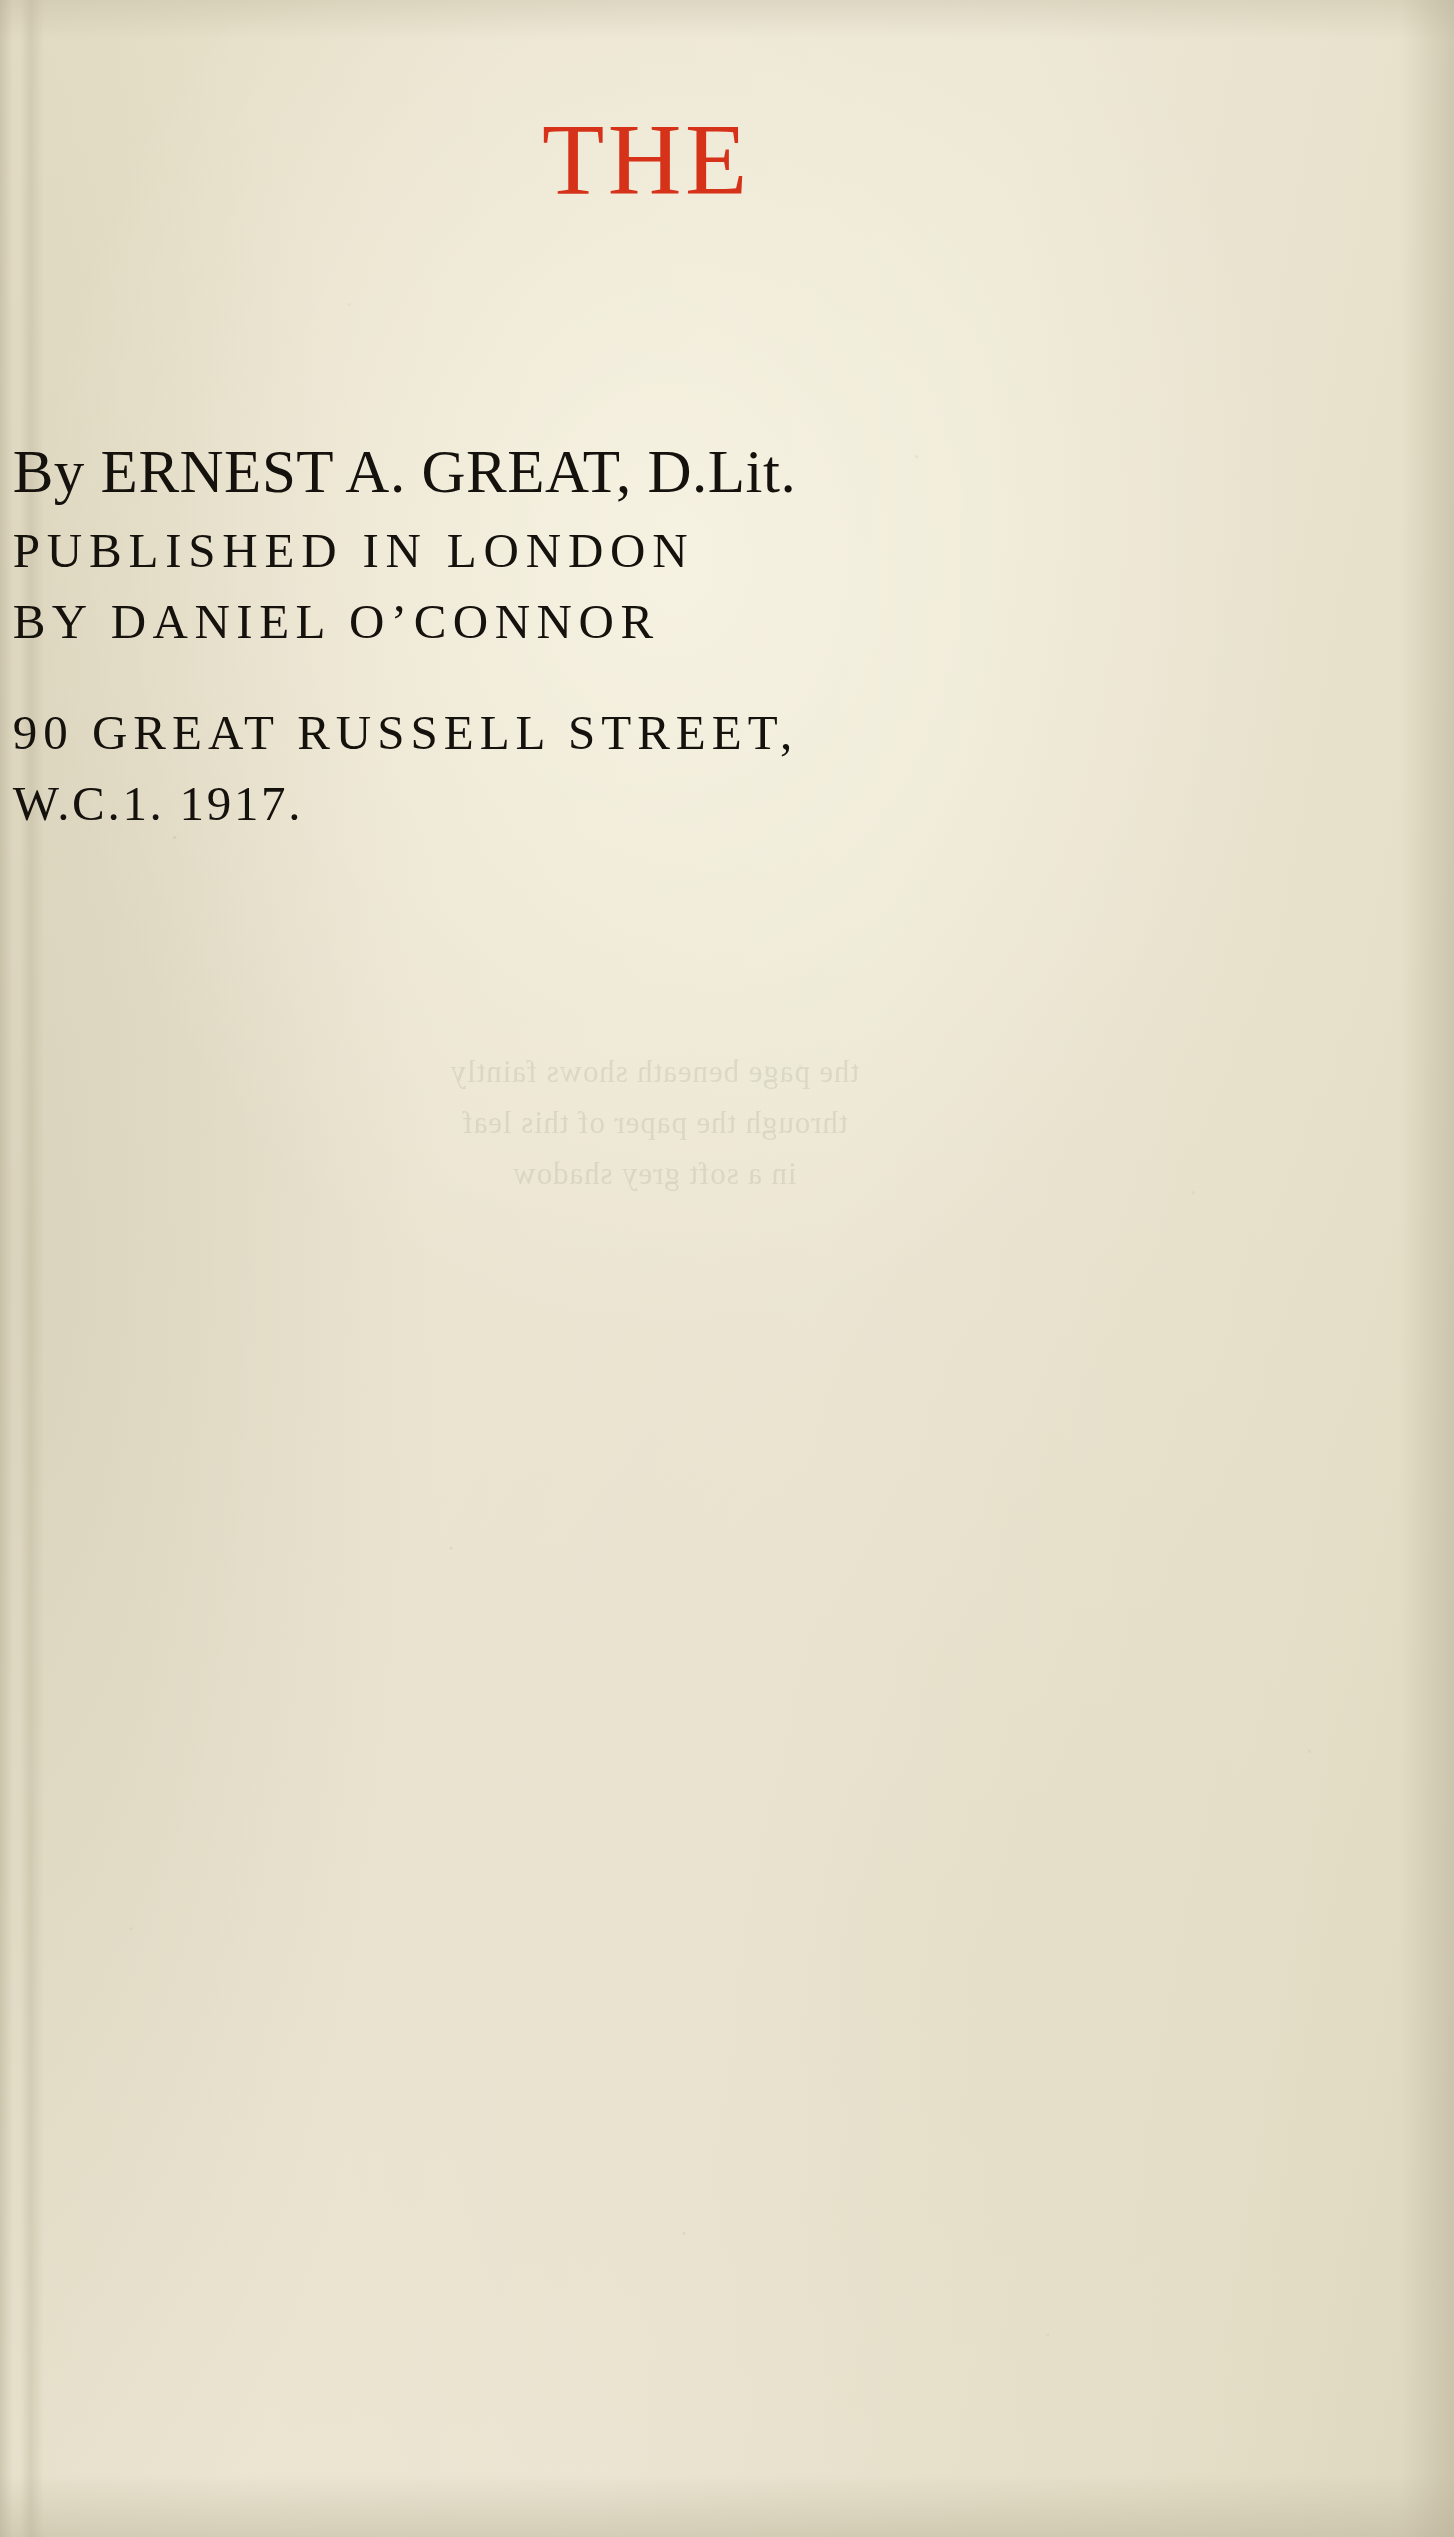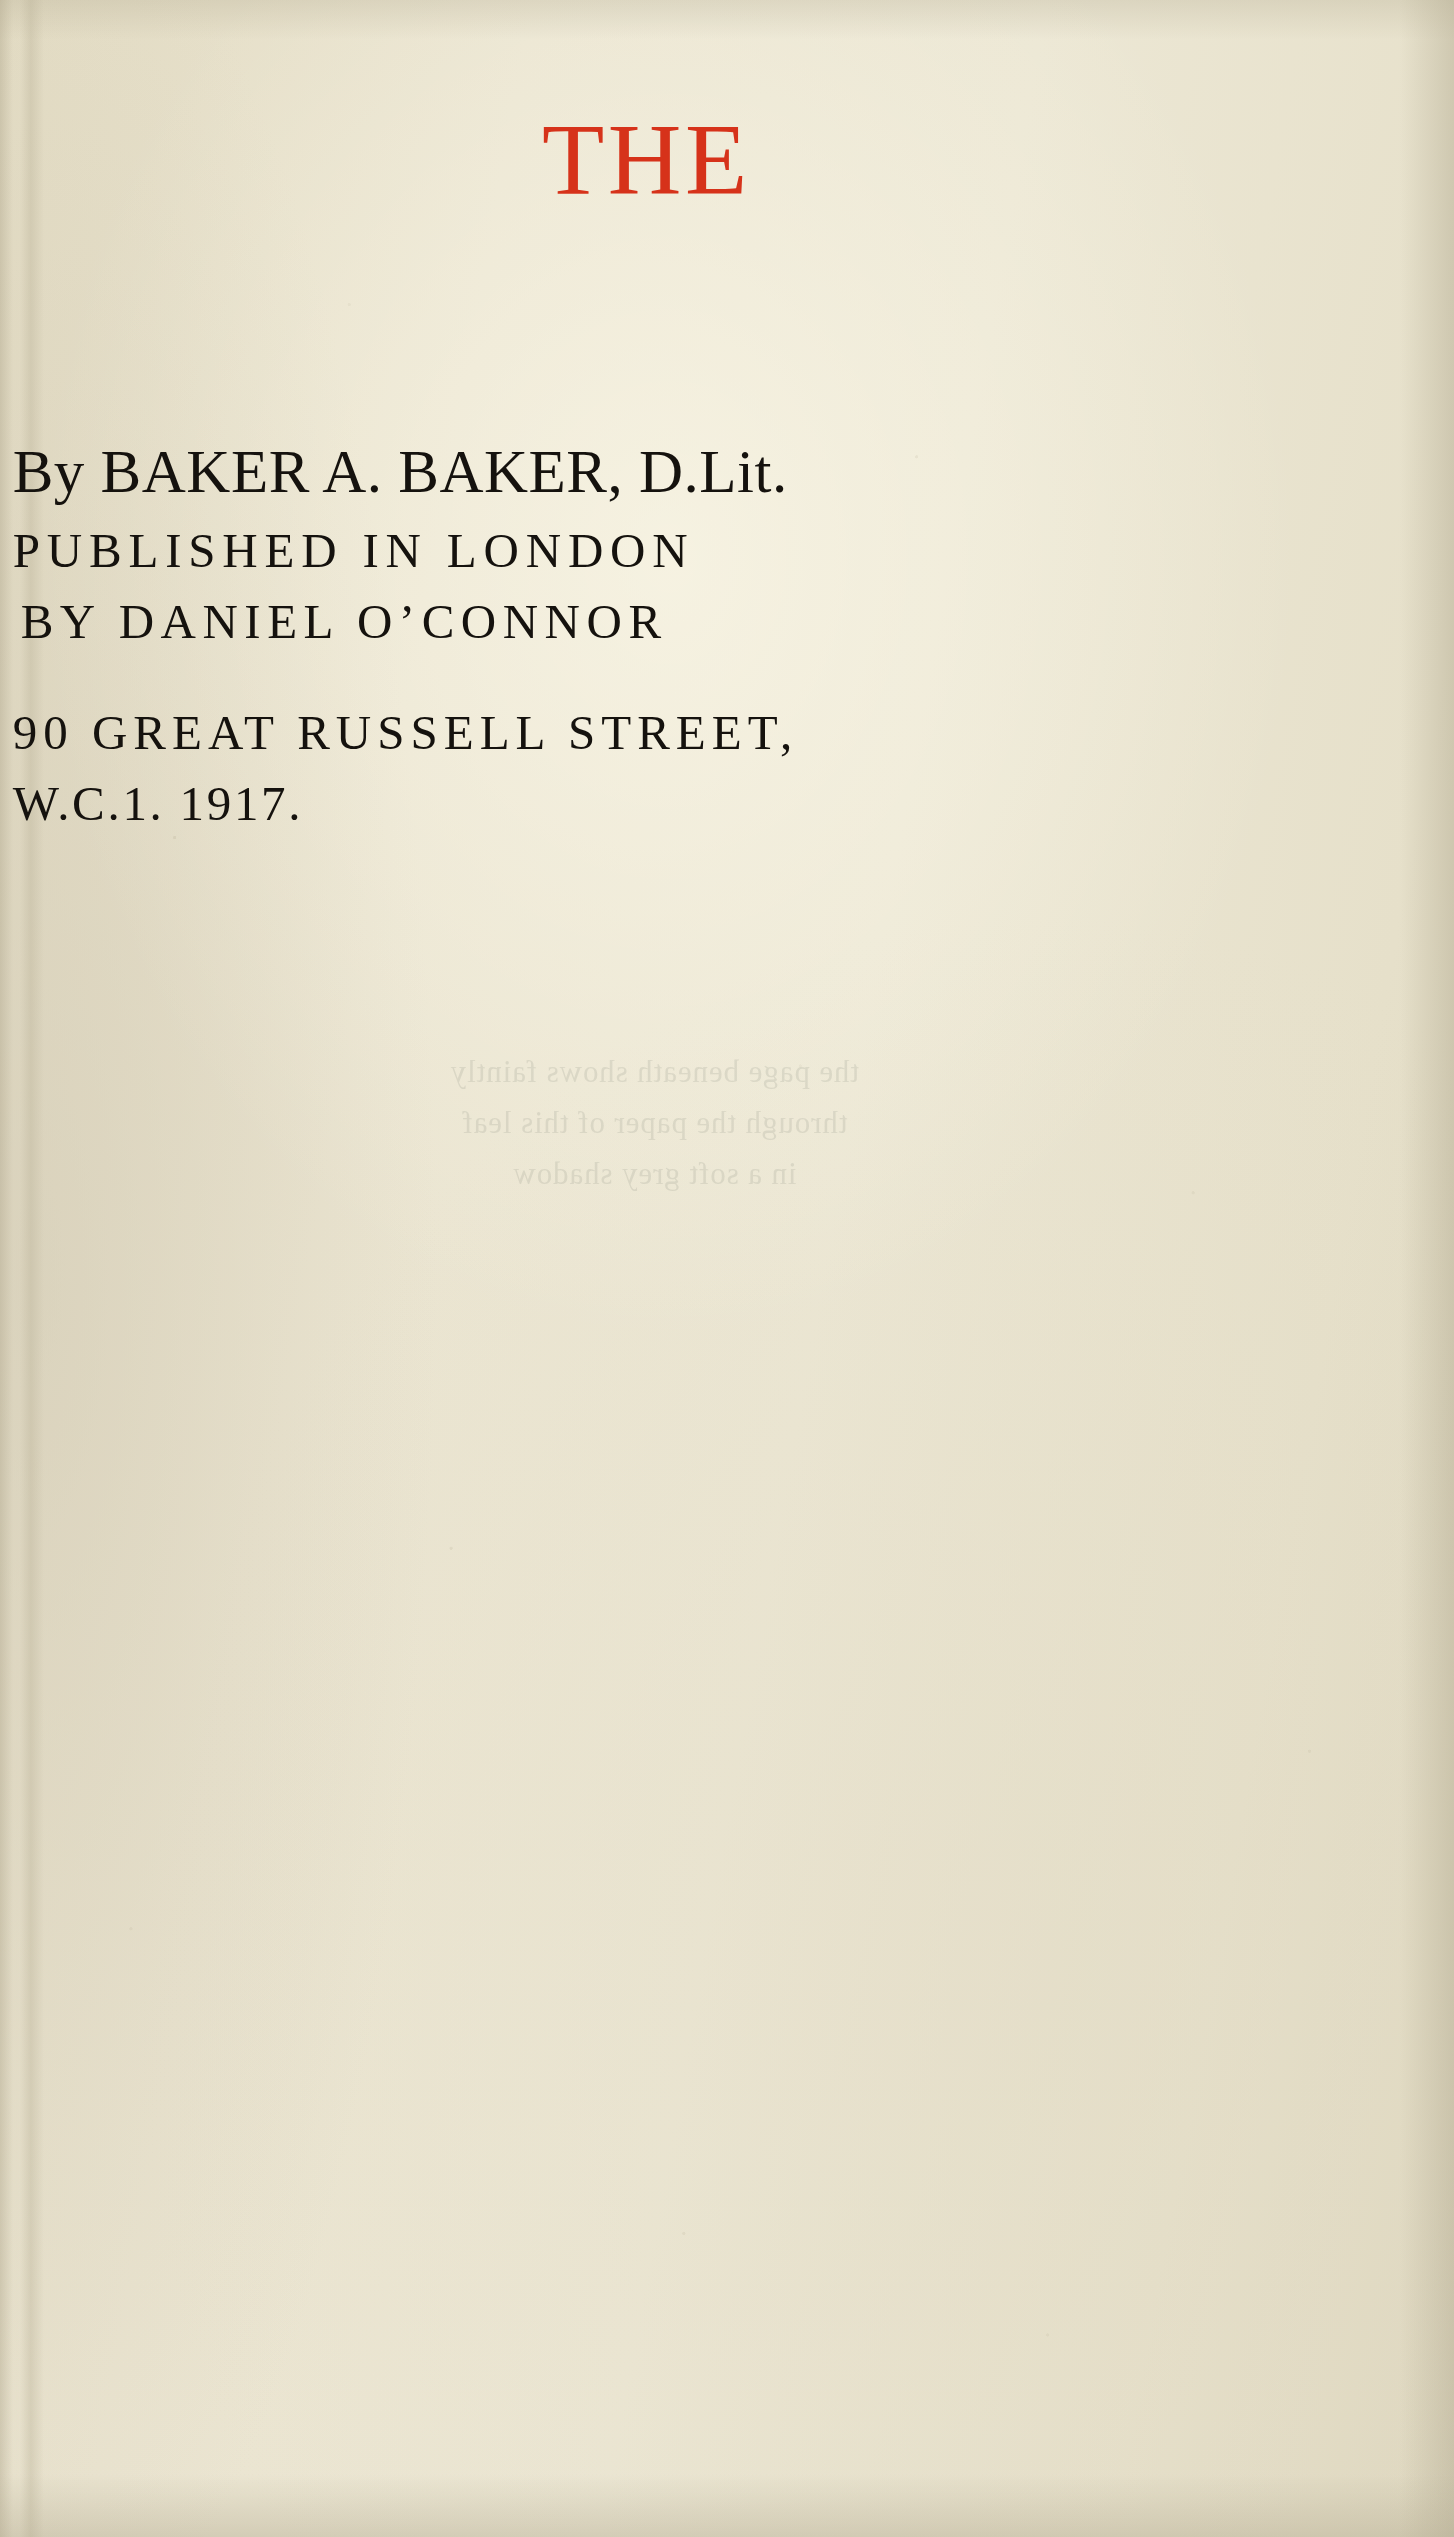--- a/index.html
+++ b/index.html
@@ -160,21 +160,21 @@
   .imprint-line {
     color: #15120e;
     font-family: "Liberation Serif", serif;
     font-size: 49px;
     line-height: 71px;
     letter-spacing: 6.8px;
     white-space: nowrap;
     margin: 0;
   }
 
-  .imprint-line.l3 { letter-spacing: 6.5px; margin-left: 8px; }
+  .imprint-line.l3 { letter-spacing: 6.5px; }
   .imprint-line.l4 { letter-spacing: 6px; margin-top: 40px; }
   .imprint-line.l5 { letter-spacing: 2.7px; }
 </style>
 </head>
 <body>
 
 <div class="page">
 
   <div class="edge-top"></div>
   <div class="fold2"></div>
@@ -187,21 +187,21 @@
     <div>the page beneath shows faintly</div>
     <div>through the paper of this leaf</div>
     <div>in a soft grey shadow</div>
   </div>
 
   <div class="title-block">
     <div class="title-line-1">THE</div>
   </div>
 
   <div class="imprint">
-    <div class="author-line">By BAKER A. BAKER, D.Lit.</div>
+    <div class="author-line">By ERNEST A. GREAT, D.Lit.</div>
     <div class="imprint-line l2">PUBLISHED IN LONDON</div>
     <div class="imprint-line l3">BY DANIEL O’CONNOR</div>
     <div class="imprint-line l4">90 GREAT RUSSELL STREET,</div>
     <div class="imprint-line l5">W.C.1.  1917.</div>
   </div>
 
 </div>
 
 
 </body></html>

